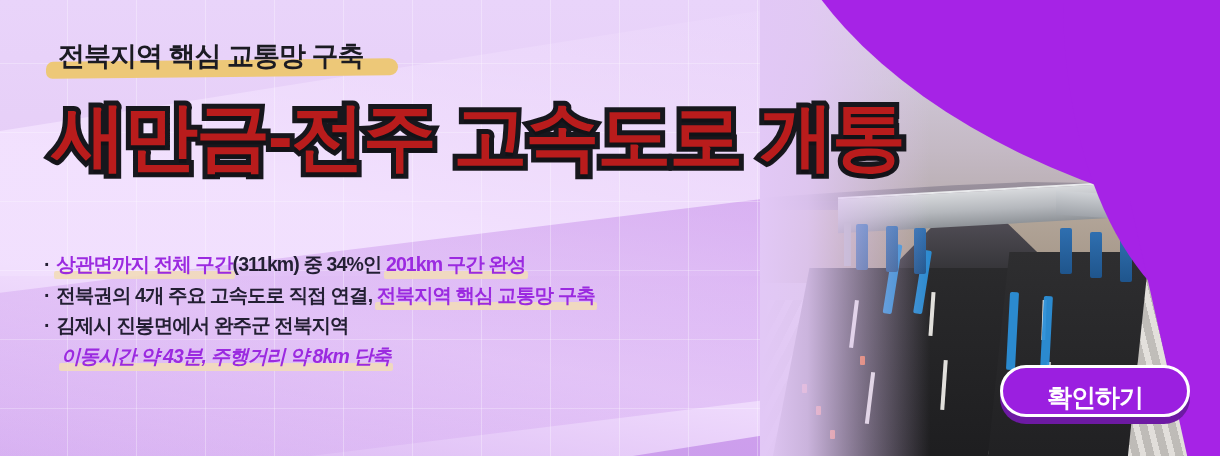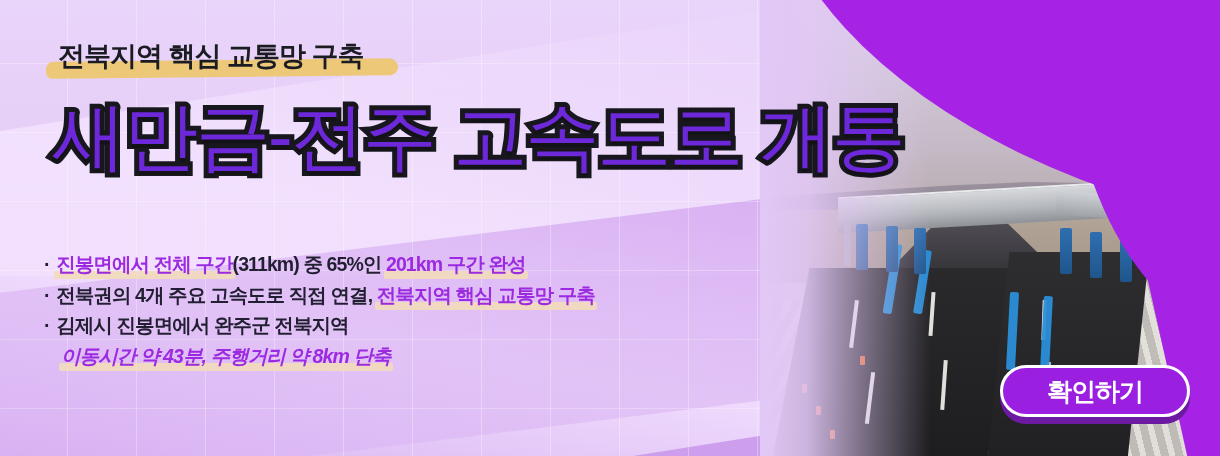--- a/index.html
+++ b/index.html
@@ -178,22 +178,22 @@
     transform:rotate(-.6deg);
   }
   .subtitle{
     position:relative;
     font-size:27px; font-weight:bold; color:#1b1b22;
     letter-spacing:-1px; white-space:nowrap;
   }
 
   .title{
     position:absolute; left:52px; top:88px;
-    font-size:74px; font-weight:normal; letter-spacing:-2px;
-    color:#6d28d9;
+    font-size:74px; font-weight:bold; letter-spacing:-2px;
+    color:#b91c1c;
     white-space:nowrap;
     -webkit-text-stroke:10px #17171d;
     paint-order:stroke fill;
     text-shadow:0 4px 0 rgba(0,0,0,.18);
   }
 
   .bullets{
     position:absolute; left:44px; top:255px;
     width:760px;
   }
@@ -216,21 +216,21 @@
   .bl span{ position:relative; z-index:1; }
 
   
   .cta{
     position:absolute; left:1000px; top:365px;
     width:190px; height:52px;
     background:#9b1fe0;
     border:3px solid #ffffff;
     border-radius:28px;
     box-shadow:0 7px 0 #6d1aa3;
-    display:flex; align-items:center; justify-content:center;
+    display:flex; align-items:flex-end; justify-content:center;
     cursor:pointer;
   }
   .cta-label{
     color:#ffffff; font-size:25px; font-weight:bold; letter-spacing:-1px;
   }
 </style>
 </head>
 <body>
 
 <div class="banner">
@@ -295,21 +295,21 @@
   <div class="content">
 
     <div class="subtitle-wrap">
       <div class="subtitle-hl"></div>
       <div class="subtitle">전북지역 핵심 교통망 구축</div>
     </div>
 
     <div class="title">새만금-전주 고속도로 개통</div>
 
     <div class="bullets" id="bullets">
-        <div class="bl"><span class="dot">· </span><span class="hl">진봉면에서 전체 구간</span><span>(311km) 중 65%인 </span><span class="hl">201km 구간 완성</span></div>
+        <div class="bl"><span class="dot">· </span><span class="hl">상관면까지 전체 구간</span><span>(311km) 중 34%인 </span><span class="hl">201km 구간 완성</span></div>
         <div class="bl"><span class="dot">· </span><span>전북권의 4개 주요 고속도로 직접 연결, </span><span class="hl">전북지역 핵심 교통망 구축</span></div>
         <div class="bl"><span class="dot">· </span><span>김제시 진봉면에서 완주군 전북지역</span></div>
         <div class="bl indent"><span class="hl">이동시간 약 43분, 주행거리 약 8km 단축</span></div>
       </div>
 
     <div class="cta">
       <span class="cta-label">확인하기</span>
     </div>
 
   </div>

